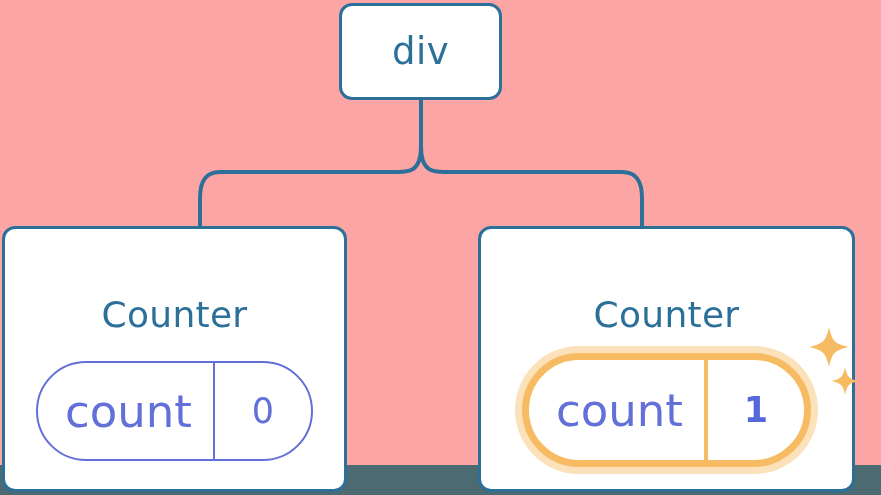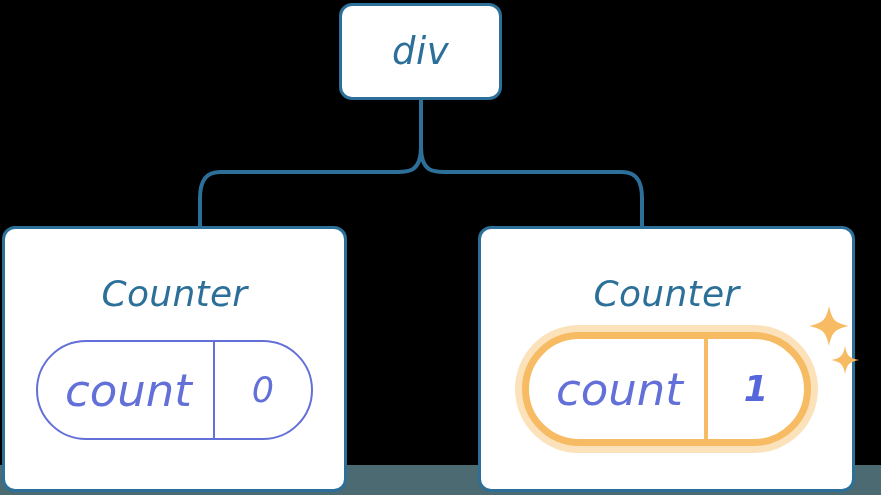--- a/index.html
+++ b/index.html
@@ -10,22 +10,21 @@
   body {
     width: 881px;
     height: 495px;
     overflow: hidden;
     font-family: "DejaVu Sans", sans-serif;
   }
   #stage {
     position: relative;
     width: 881px;
     height: 465px;
-    background: #000000;
-    font-style: italic;
+    background: #fca5a5;
   }
 
   
   #edges {
     position: absolute;
     left: 0;
     top: 0;
     width: 881px;
     height: 495px;
     pointer-events: none;
@@ -64,21 +63,21 @@
     flex-direction: column;
     align-items: center;
   }
   .card-left  { left: 2px;   top: 226px; width: 345px; height: 266px; }
   .card-right { left: 478px; top: 226px; width: 377px; height: 266px; }
 
   .card-title {
     font-size: 36px;
     color: #2C7099;
     line-height: 1;
-    margin-top: 47px;
+    margin-top: 68px;
     letter-spacing: 0.3px;
   }
 
   
   .pill-wrap {
     position: relative;
     margin-top: 28px;
   }
   .pill {
     position: relative;

